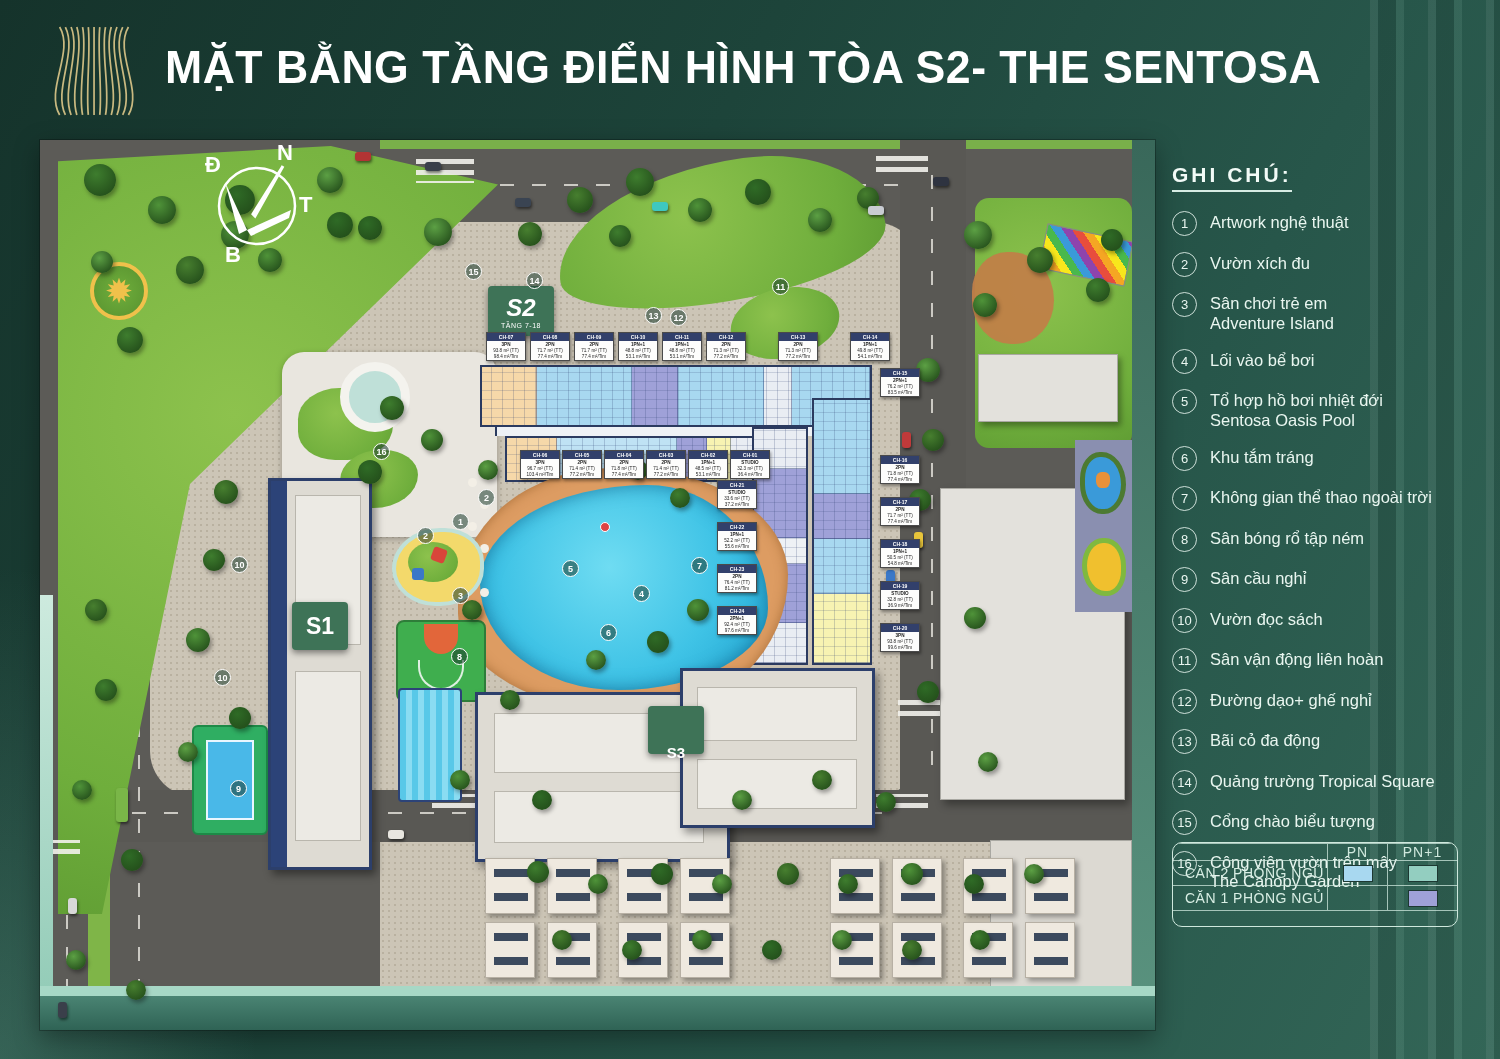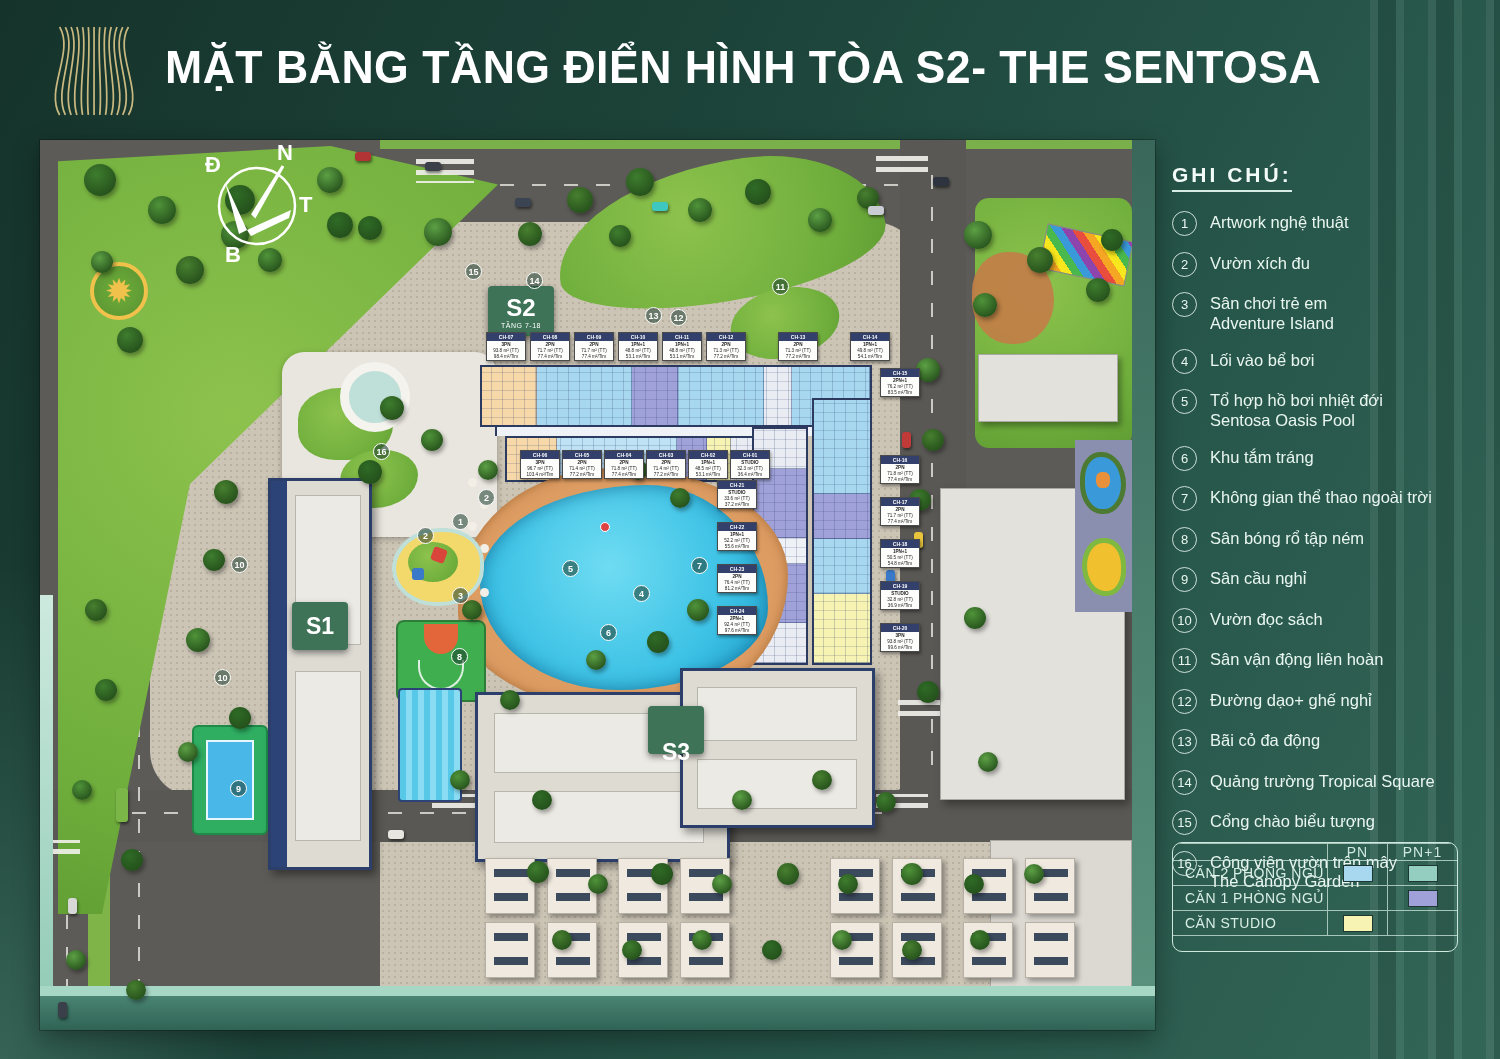--- a/index.html
+++ b/index.html
@@ -342,28 +342,28 @@
       <div class="car" style="position: absolute; left: 348px; top: 690px; width: 16px; height: 9px; background: rgb(232, 230, 224);"></div>
       <div class="car" style="position: absolute; left: 28px; top: 758px; width: 9px; height: 16px; background: rgb(216, 216, 216);"></div>
       <div class="car" style="position: absolute; left: 18px; top: 862px; width: 9px; height: 16px; background: rgb(58, 63, 74);"></div>
       <div style="position: absolute; left: 155px; top: 4px; width: 130px; height: 120px;"><svg viewBox="0 0 130 120" style="width: 100%; height: 100%;">
           <circle cx="62" cy="62" r="38" fill="none" stroke="#fff" stroke-width="2.5"></circle>
    <path d="M 88 22 L 58 70 L 60 72 Z" fill="none" stroke="#fff" stroke-width="3"></path>
    <path d="M 30 38 L 52 86 L 44 90 Z" fill="#fff"></path>
    <path d="M 52 86 L 96 66 L 94 74 L 56 92 Z" fill="#fff"></path>
         </svg><div style="position: absolute; left: 82px; top: -4px; color: rgb(255, 255, 255); font-size: 22px; font-weight: 700;">N</div><div style="position: absolute; left: 10px; top: 8px; color: rgb(255, 255, 255); font-size: 22px; font-weight: 700;">Đ</div><div style="position: absolute; left: 104px; top: 48px; color: rgb(255, 255, 255); font-size: 22px; font-weight: 700;">T</div><div style="position: absolute; left: 30px; top: 98px; color: rgb(255, 255, 255); font-size: 22px; font-weight: 700;">B</div></div>
       <div class="badge" style="position: absolute; left: 448px; top: 146px; width: 66px; height: 50px;">
-        <div style="font-size: 24px;">S2</div>
+        <div style="font-size: 24px; font-style: italic;">S2</div>
         <div style="font-size: 7px; font-weight: 400; letter-spacing: 0.5px;">TẦNG 7-18</div>
       </div>
       <div class="badge" style="position: absolute; left: 252px; top: 462px; width: 56px; height: 48px;">
         <div style="font-size: 23px;">S1</div>
       </div>
       <div class="badge" style="position: absolute; left: 608px; top: 566px; width: 56px; height: 48px;">
-        <div style="font-size: 23px; margin-top: 44px;">S3</div>
+        <div style="font-size: 15px; margin-top: 44px;">S3</div>
       </div>
       <div class="marker" style="left: 412px; top: 373px;">1</div>
       <div class="marker" style="left: 438px; top: 349px;">2</div>
       <div class="marker" style="left: 377px; top: 387px;">2</div>
       <div class="marker" style="left: 412px; top: 447px;">3</div>
       <div class="marker" style="left: 593px; top: 445px;">4</div>
       <div class="marker" style="left: 522px; top: 420px;">5</div>
       <div class="marker" style="left: 560px; top: 484px;">6</div>
       <div class="marker" style="left: 651px; top: 417px;">7</div>
       <div class="marker" style="left: 411px; top: 508px;">8</div>
@@ -608,23 +608,16 @@
             <div class="swatch" style="background: rgb(147, 206, 192);"></div>
           </div>
         </div>
         <div class="trow">
           <div class="tcell tc-label">CĂN 1 PHÒNG NGỦ</div>
           <div class="tcell tc-pn"></div>
           <div class="tcell tc-pn1">
             <div class="swatch" style="background: rgb(159, 161, 216);"></div>
           </div>
         </div>
-        <div class="trow">
-          <div class="tcell tc-label">CĂN STUDIO</div>
-          <div class="tcell tc-pn">
-            <div class="swatch" style="background: rgb(247, 243, 178);"></div>
-          </div>
-          <div class="tcell tc-pn1"></div>
-        </div>
       </div>
     <div class="tfoot"></div>
   </div>
 </div>
 
 </body></html>

